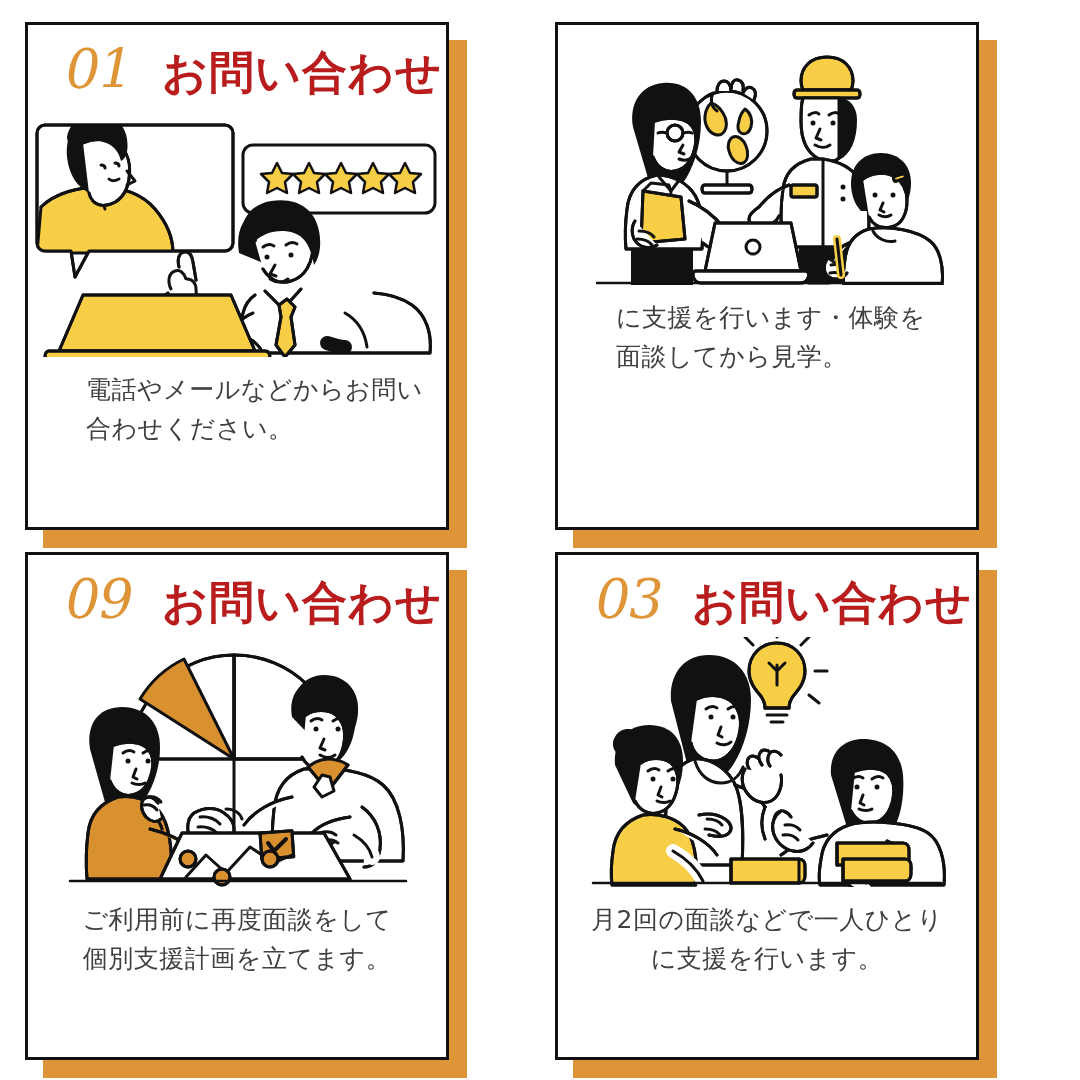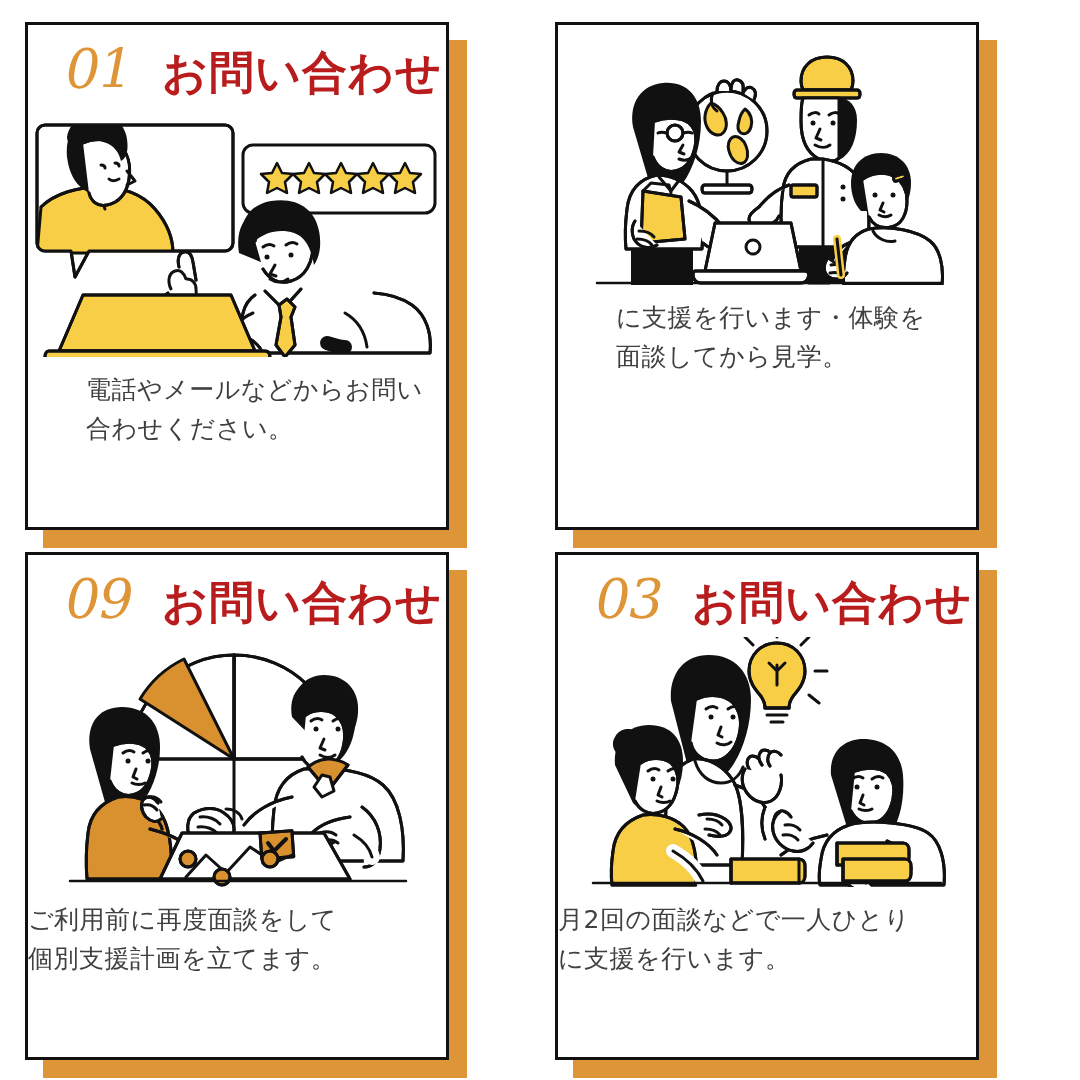--- a/index.html
+++ b/index.html
@@ -101,20 +101,21 @@
     box-sizing: border-box;
     font-family: "DejaVu Sans", "Liberation Sans", sans-serif;
     font-size: 25px;
     line-height: 1.55;
     color: #404040;
     letter-spacing: 0.5px;
     text-align: left;
   }
   .desc.center {
     padding-left: 0;
+    text-align: center;
   }
   .desc span {
     display: block;
   }
 </style>
 </head>
 <body>
 
 <div class="board">
   <div class="grid">

